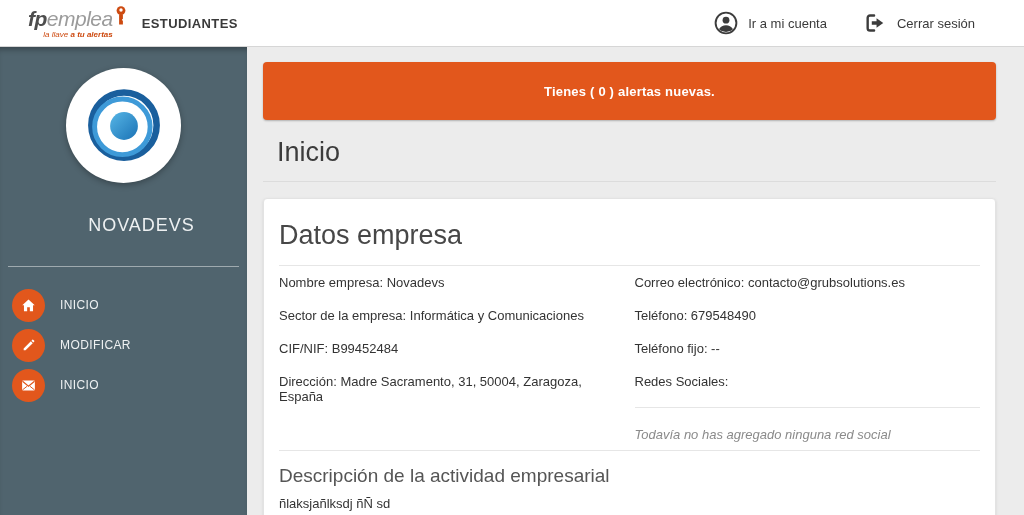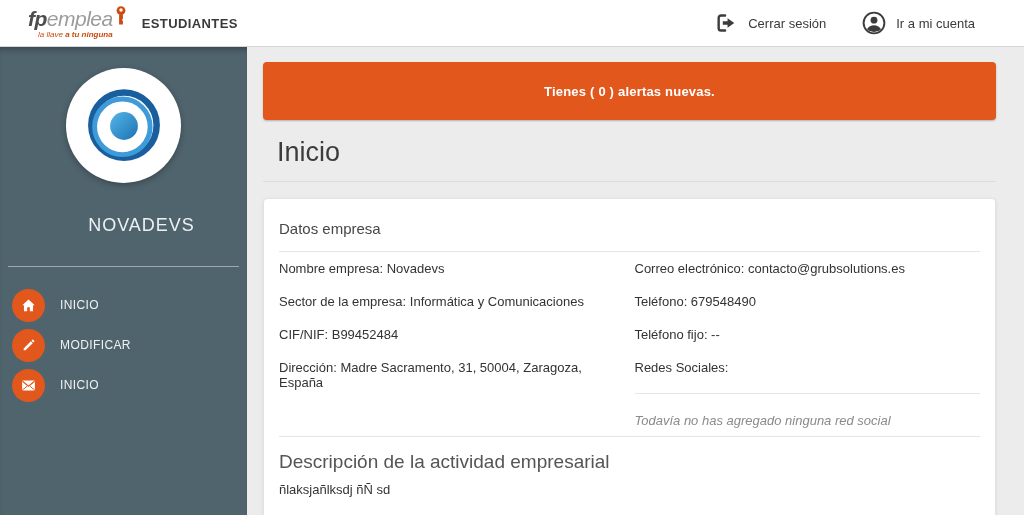--- a/index.html
+++ b/index.html
@@ -45,21 +45,21 @@
   .main { flex:1; padding:15px 28px 0 16px; min-width:0; }
   .alert-banner { height:58px; background:#e2571c; border-radius:4px;
                   box-shadow:0 1px 2px rgba(0,0,0,0.25); display:flex; align-items:center;
                   justify-content:center; color:#ffffff; font-size:13px; font-weight:bold;
                   letter-spacing:0.2px; cursor:pointer; }
   .page-header { border-bottom:1px solid #dcdcdc; padding-bottom:13px; margin-top:17px; }
   .page-title { font-size:27px; font-weight:400; color:#3c3c3c; margin-left:14px; }
 
   .card { margin-top:16px; background:#ffffff; border:1px solid #e3e3e3; border-radius:4px;
           box-shadow:0 1px 3px rgba(0,0,0,0.10); padding:13px 15px 20px 15px; }
-  .card-title { font-size:15px; font-weight:400; color:#474747; margin:8px 0 14px 0; }
+  .card-title { font-size:27px; font-weight:400; color:#474747; margin:8px 0 14px 0; }
   .card hr { border:none; border-top:1px solid #e6e6e6; }
   .cols { display:grid; grid-template-columns:1fr 1fr; column-gap:10px; margin-top:4px; }
   .field { font-size:13px; color:#333333; margin:5px 0 18px 0; }
   .social-divider { margin-top:7px; }
   .social-empty { font-size:13px; font-style:italic; color:#8a8a8a; margin-top:19px; }
   .desc-divider { margin-top:8px; }
   .desc-title { font-size:19px; font-weight:400; color:#555555; margin-top:14px; }
   .desc-text { font-size:13px; color:#333333; margin-top:9px; }
   svg { display:block; }
 </style>
@@ -68,53 +68,53 @@
 
 <div class="viewport">
 
   <div class="navbar">
     <div class="brand">
       <div class="brand-col">
         <div class="brand-text">
           <span class="brand-fp">fp</span><span class="brand-emplea">emplea</span>
         </div>
         <div class="brand-tagline">
-          <span>la llave </span><span class="tag-bold">a tu ninguna</span>
+          <span>la llave </span><span class="tag-bold">a tu alertas</span>
         </div>
       </div>
       <span class="key-icon">
         <svg width="10" height="19" viewBox="0 0 10 19">
           <circle cx="5" cy="4.6" r="4.4" fill="#cd4a10"></circle>
           <circle cx="5" cy="4" r="1.7" fill="#ffffff"></circle>
           <rect x="3.1" y="8.5" width="3.8" height="10" fill="#cd4a10"></rect>
           <rect x="6.2" y="13" width="2.2" height="1.6" fill="#ffffff"></rect>
         </svg>
       </span>
     </div>
     <div class="nav-section">ESTUDIANTES</div>
 
     <div class="nav-right">
-      <div class="nav-link">
-        <span>
-          <svg width="24" height="22" viewBox="0 0 26 24">
-            <path d="M12 3.8H7.6A2.6 2.6 0 0 0 5 6.4v11.2a2.6 2.6 0 0 0 2.6 2.6H12" fill="none" stroke="#3c3c3c" stroke-width="2.6" stroke-linecap="round"></path>
-            <path d="M9.5 10.2h5.2V6.7l7.3 5.3-7.3 5.3v-3.5H9.5z" fill="#3c3c3c"></path>
-          </svg>
-        </span>
-        <span>Cerrar sesión</span>
-      </div>
       <div class="nav-link">
         <span>
           <svg width="24" height="24" viewBox="0 0 24 24">
             <circle cx="12" cy="12" r="10.4" fill="none" stroke="#3c3c3c" stroke-width="1.9"></circle>
             <circle cx="12" cy="9.2" r="3.4" fill="#3c3c3c"></circle>
             <path d="M4.9 18.3c1.7-2.7 4.2-4.1 7.1-4.1s5.4 1.4 7.1 4.1a10.4 10.4 0 0 1-14.2 0z" fill="#3c3c3c"></path>
           </svg>
         </span>
         <span>Ir a mi cuenta</span>
+      </div>
+      <div class="nav-link">
+        <span>
+          <svg width="24" height="22" viewBox="0 0 26 24">
+            <path d="M12 3.8H7.6A2.6 2.6 0 0 0 5 6.4v11.2a2.6 2.6 0 0 0 2.6 2.6H12" fill="none" stroke="#3c3c3c" stroke-width="2.6" stroke-linecap="round"></path>
+            <path d="M9.5 10.2h5.2V6.7l7.3 5.3-7.3 5.3v-3.5H9.5z" fill="#3c3c3c"></path>
+          </svg>
+        </span>
+        <span>Cerrar sesión</span>
       </div>
     </div>
   </div>
 
   <div class="lower">
 
     <div class="sidebar">
       <div class="logo-wrap">
         <div class="logo-circle">
           <svg width="98" height="98" viewBox="0 0 120 120">

